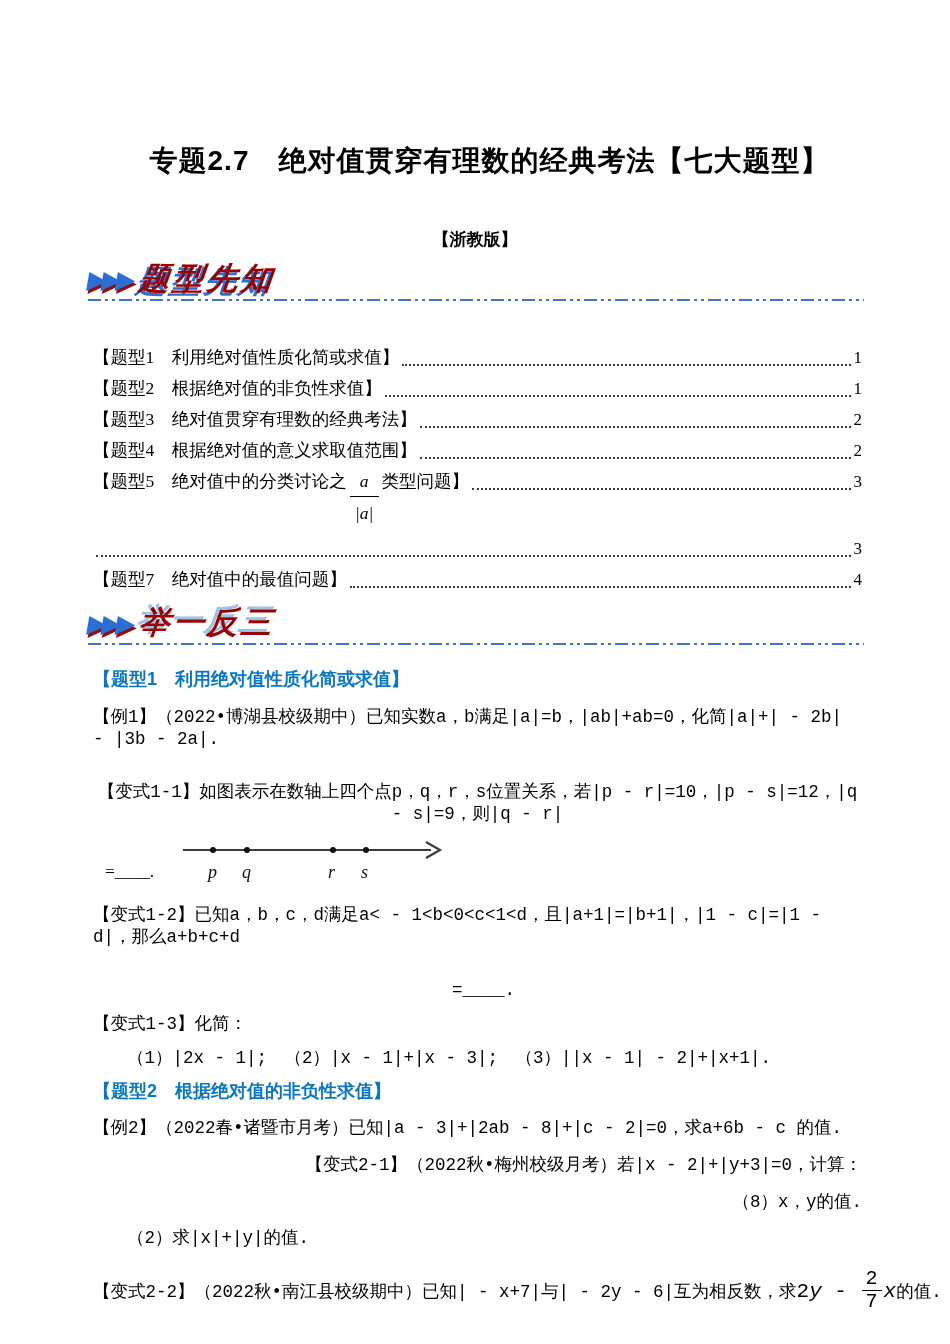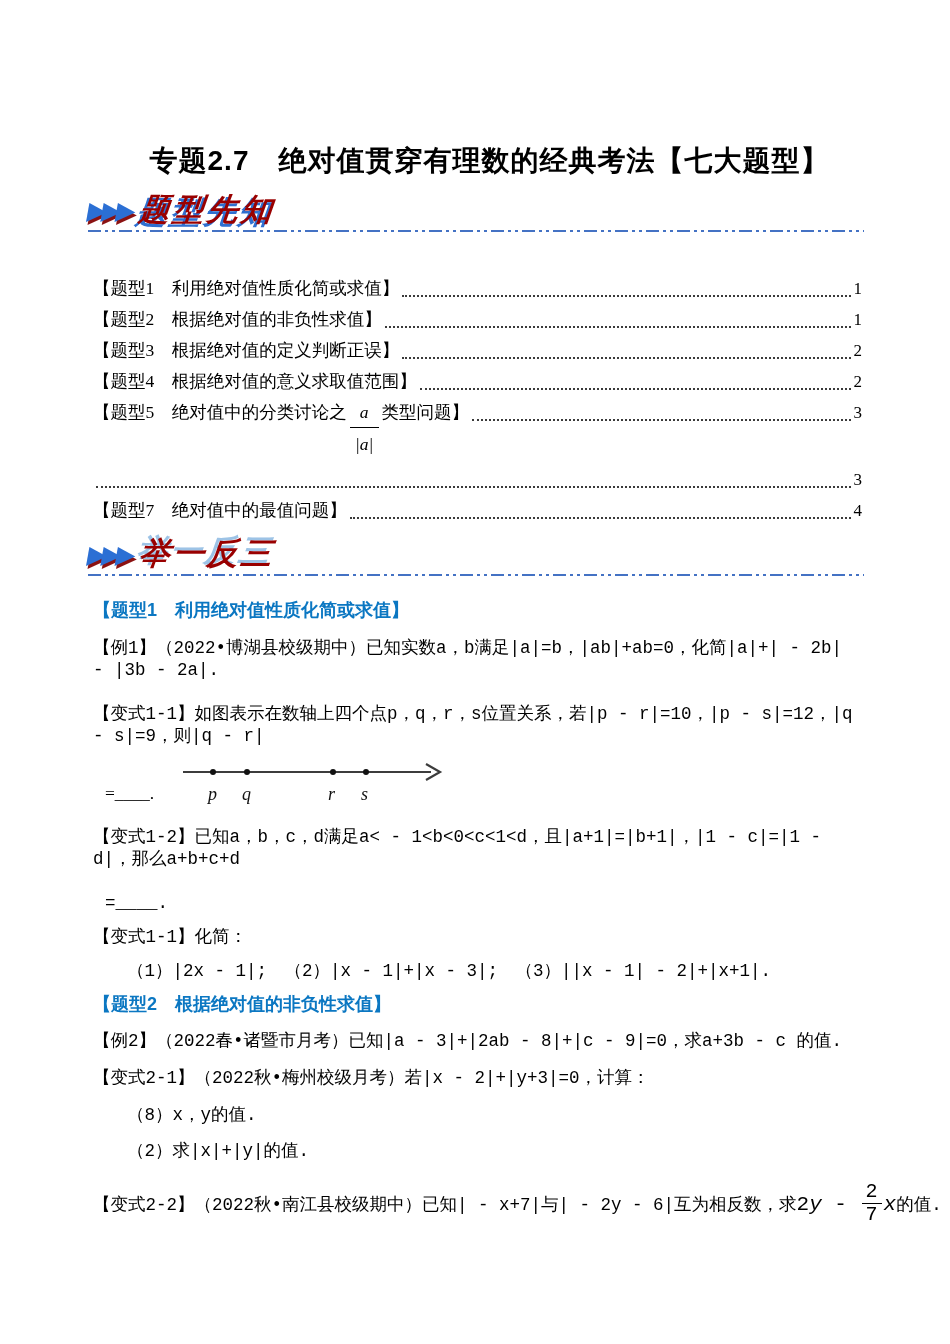--- a/index.html
+++ b/index.html
@@ -106,22 +106,22 @@
   .content{ margin:0 88px 0 93px; }
   .type-heading{
     margin:0;
     font-family:"Liberation Sans","DejaVu Sans",sans-serif;
     font-weight:bold;
     font-size:18px;
     line-height:20px;
     color:#0B77C2;
   }
   .para{ margin:0; line-height:22px;font-family:Liberation Mono, monospace; }
-  .mt17{margin-top:17px;} .mt18{margin-top:22px;} .mt29{margin-top:22px;}
-  .mt12{margin-top:12px;} .mt14{margin-top:14px;} .mt15{margin-top:15px;}
+  .mt17{margin-top:17px;} .mt18{margin-top:31px;text-align:center;} .mt29{margin-top:22px;}
+  .mt12{margin-top:12px;} .mt14{margin-top:14px;} .mt15{margin-top:15px;text-align:right;}
   .mt16{margin-top:16px;} .mt24{margin-top:24px;}
   .indent{ padding-left:34px; }
   .blank-indent{ padding-left:12px; }
   .numberline-row{
     position:relative;
     height:46px;
     margin-top:11px;
   }
   .numberline-row .answer-blank{
     position:absolute;
@@ -155,40 +155,41 @@
   }
   .frac .num{ display:block; padding:0 4px; border-bottom:1.5px solid #000; }
   .frac .den{ display:block; padding:0 4px; }
 </style>
 </head>
 <body>
 
 <div class="page">
 
   <h1 class="doc-title">专题2.7　绝对值贯穿有理数的经典考法【七大题型】</h1>
+  <div class="edition">【浙教版】</div>
 
   <div class="banner">
     <span class="banner-arrows">▶▶▶</span>
     <span class="banner-word shadow-deepblue">题型先知</span>
   </div>
   <div class="dashline"></div>
 
   <div class="toc">
     <div class="toc-row">
       <span>【题型1　利用绝对值性质化简或求值】</span>
       <span class="toc-leader"></span>
       <span class="toc-page">1</span>
     </div>
     <div class="toc-row">
       <span>【题型2　根据绝对值的非负性求值】</span>
       <span class="toc-leader"></span>
       <span class="toc-page">1</span>
     </div>
     <div class="toc-row">
-      <span>【题型3　根据绝对值的定义判断正误】</span>
+      <span>【题型3　绝对值贯穿有理数的经典考法】</span>
       <span class="toc-leader"></span>
       <span class="toc-page">2</span>
     </div>
     <div class="toc-row">
       <span>【题型4　根据绝对值的意义求取值范围】</span>
       <span class="toc-leader"></span>
       <span class="toc-page">2</span>
     </div>
     <div class="toc-row toc-row5">
       <span>【题型5　绝对值中的分类讨论之</span>
@@ -234,26 +235,26 @@
         <text x="27" y="42" class="nl-label">p</text>
         <text x="61" y="42" class="nl-label">q</text>
         <text x="147" y="42" class="nl-label">r</text>
         <text x="180" y="42" class="nl-label">s</text>
       </svg>
     </div>
 
     <p class="para mt29">【变式1-2】已知a，b，c，d满足a&lt; - 1&lt;b&lt;0&lt;c&lt;1&lt;d，且|a+1|=|b+1|，|1 - c|=|1 - d|，那么a+b+c+d</p>
     <p class="para mt18 blank-indent">=____.</p>
 
-    <p class="para mt12">【变式1-1】化简：</p>
+    <p class="para mt12">【变式1-3】化简：</p>
     <p class="para mt12 indent">（1）|2x - 1|;　（2）|x - 1|+|x - 3|;　（3）||x - 1| - 2|+|x+1|.</p>
 
     <h2 class="type-heading mt12">【题型2　根据绝对值的非负性求值】</h2>
 
-    <p class="para mt16">【例2】（2022春•诸暨市月考）已知|a - 3|+|2ab - 8|+|c - 9|=0，求a+3b - c 的值.</p>
+    <p class="para mt16">【例2】（2022春•诸暨市月考）已知|a - 3|+|2ab - 8|+|c - 2|=0，求a+6b - c 的值.</p>
 
     <p class="para mt15">【变式2-1】（2022秋•梅州校级月考）若|x - 2|+|y+3|=0，计算：</p>
     <p class="para mt15 indent">（8）x，y的值.</p>
     <p class="para mt14 indent">（2）求|x|+|y|的值.</p>
 
     <p class="para v22row"><span>【变式2-2】（2022秋•南江县校级期中）已知| - x+7|与| - 2y - 6|互为相反数，求</span><span class="mathbig">2</span><span class="mvar">y</span><span class="mathbig"> - </span><span class="frac"><span class="num">2</span><span class="den">7</span></span><span class="mvar">x</span><span>的值.</span></p>
 
   </div>
 </div>
 

